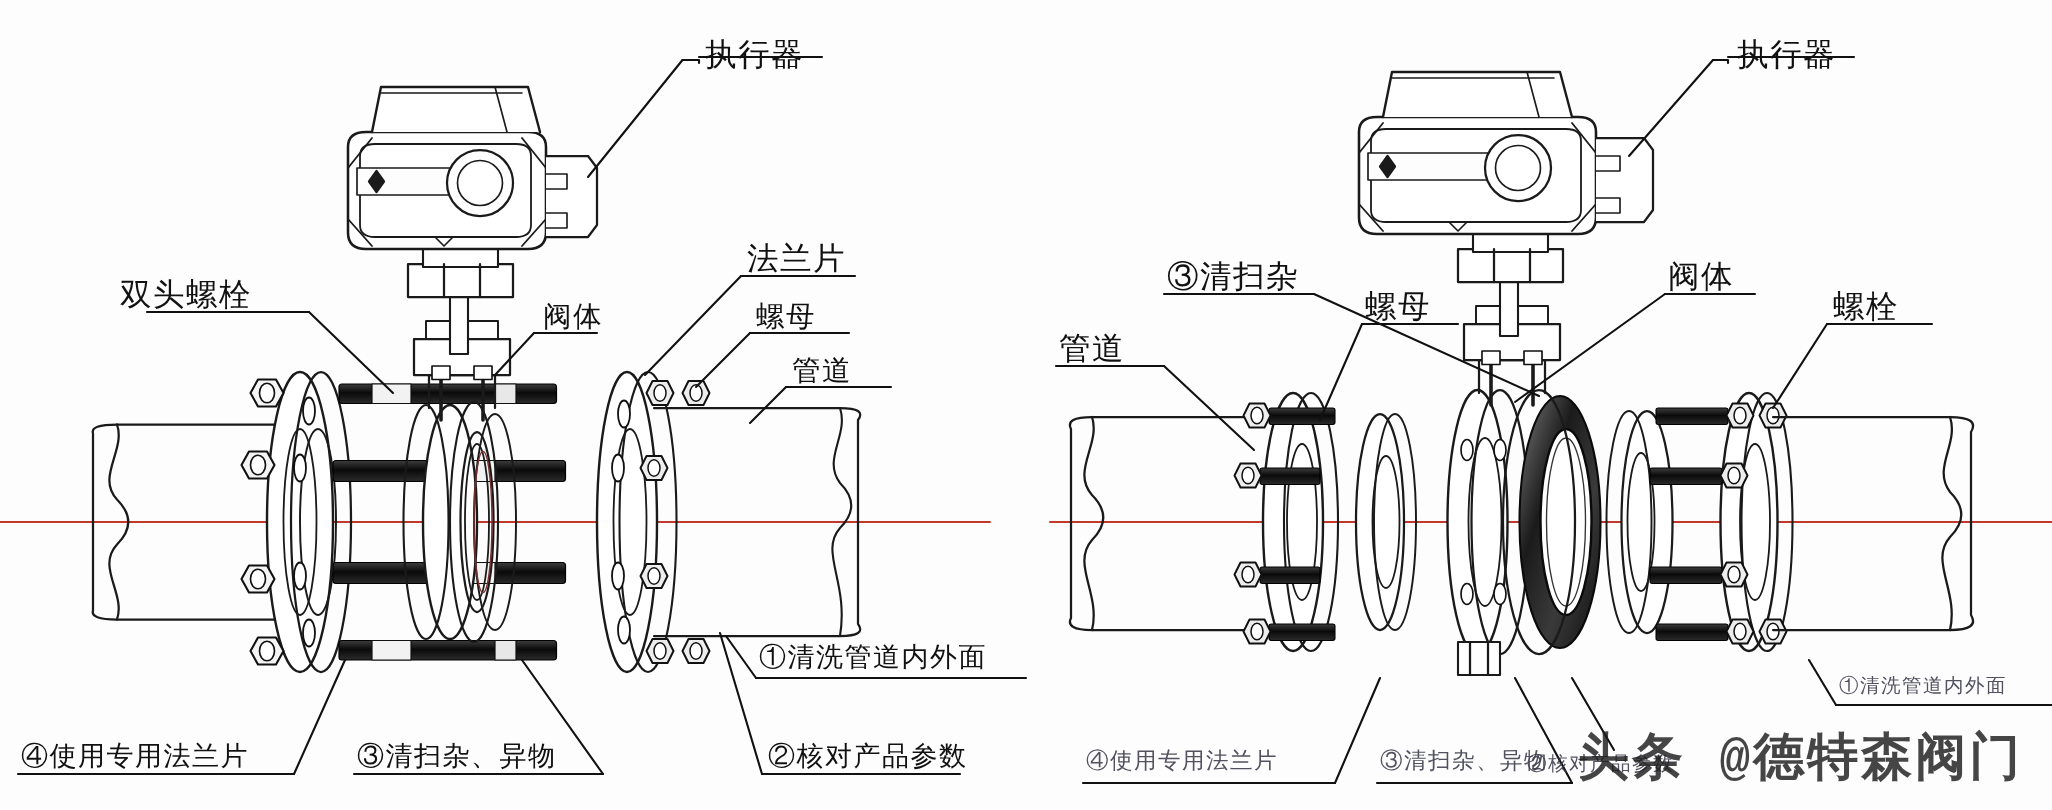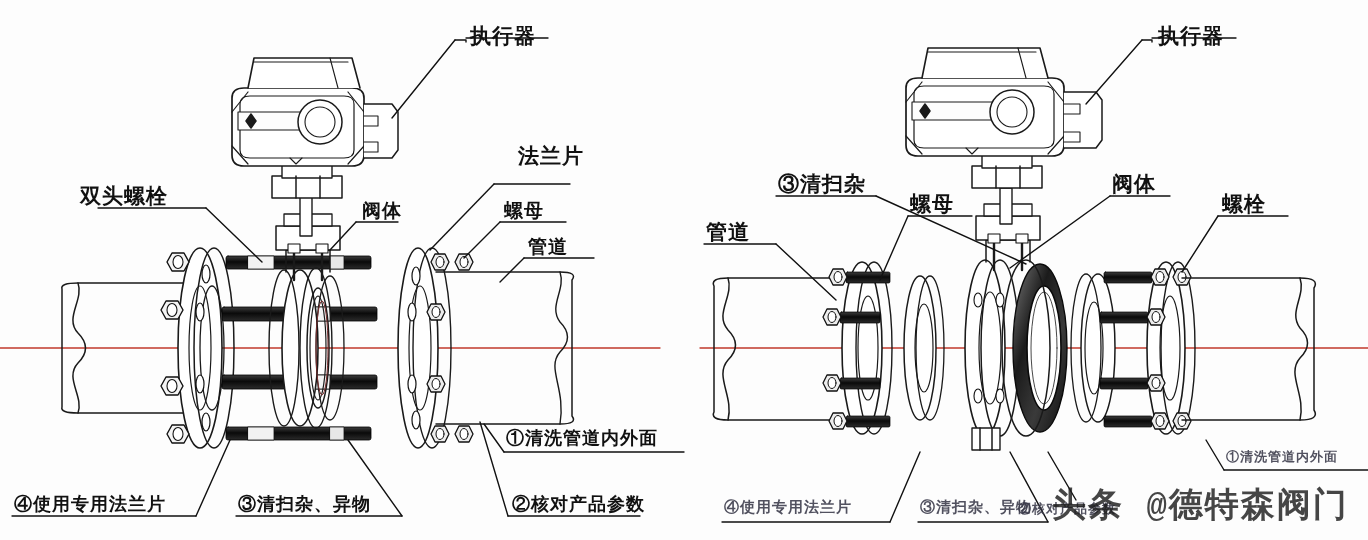--- a/index.html
+++ b/index.html
@@ -13,21 +13,21 @@
   }
   #stage{position:relative;width:1368px;height:540px;background:#fdfdfd;}
   #stage svg{position:absolute;top:0;left:0;}
 
   .lbl{
     position:absolute;
     font-family:"Liberation Serif","DejaVu Serif",serif;
     color:#111;
     white-space:nowrap;
     letter-spacing:1px;
-    font-weight:700;
+    font-weight:400;
   }
   .lbl.big{font-size:21px;}
   .lbl.mid{font-size:19px;}
   .lbl.num{font-size:18px;}
   .lbl.small{font-size:15px;}
   .lbl.tiny{font-size:13px;}
   .lbl.faded{color:#3a3a4a;opacity:.88;}
 
   .wm{
     position:absolute;
@@ -370,21 +370,21 @@
 
     </g>
   </svg>
 
   <div class="lbl big" style="left:470px;top:22px;">执行器</div>
 
   <div class="lbl big" style="left:80px;top:182px;">双头螺栓</div>
 
   <div class="lbl mid" style="left:362px;top:198px;">阀体</div>
 
-  <div class="lbl big" style="left:498px;top:142px;margin-left:20px;">法兰片</div>
+  <div class="lbl big" style="left:498px;top:158px;">法兰片</div>
 
   <div class="lbl mid" style="left:504px;top:198px;">螺母</div>
 
   <div class="lbl mid" style="left:528px;top:234px;">管道</div>
 
   <div class="lbl num" style="left:506px;top:426px;">①清洗管道内外面</div>
 
   <div class="lbl num" style="left:512px;top:492px;">②核对产品参数</div>
 
   <div class="lbl num" style="left:238px;top:492px;">③清扫杂、异物</div>

